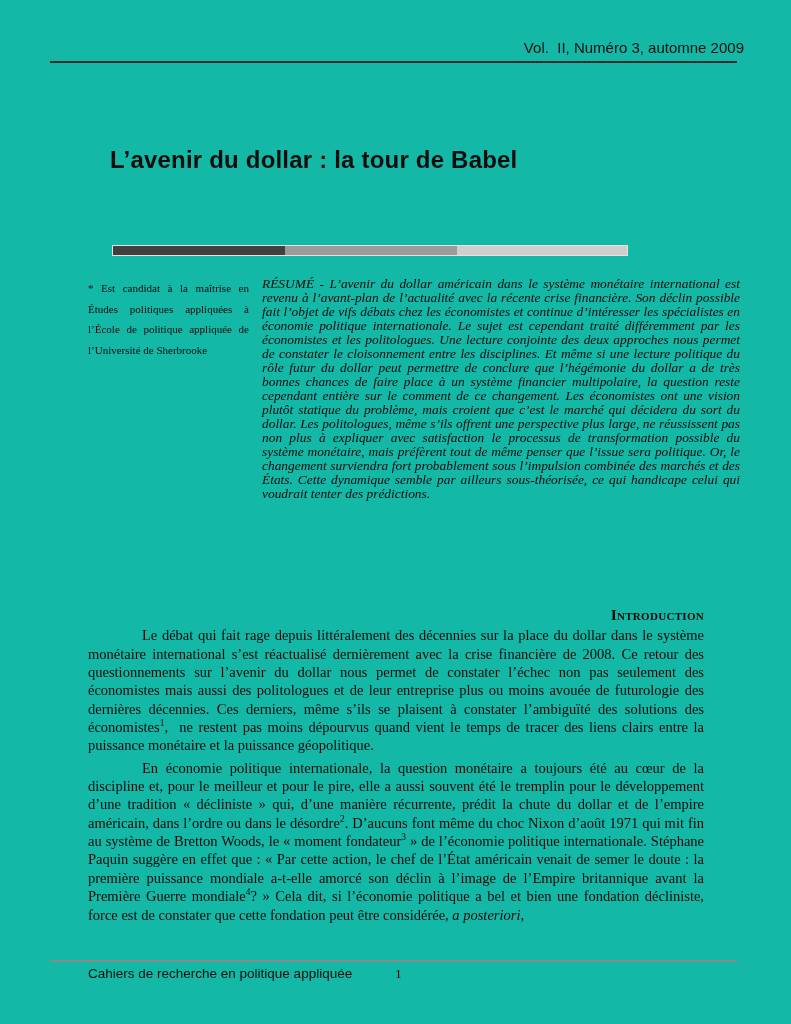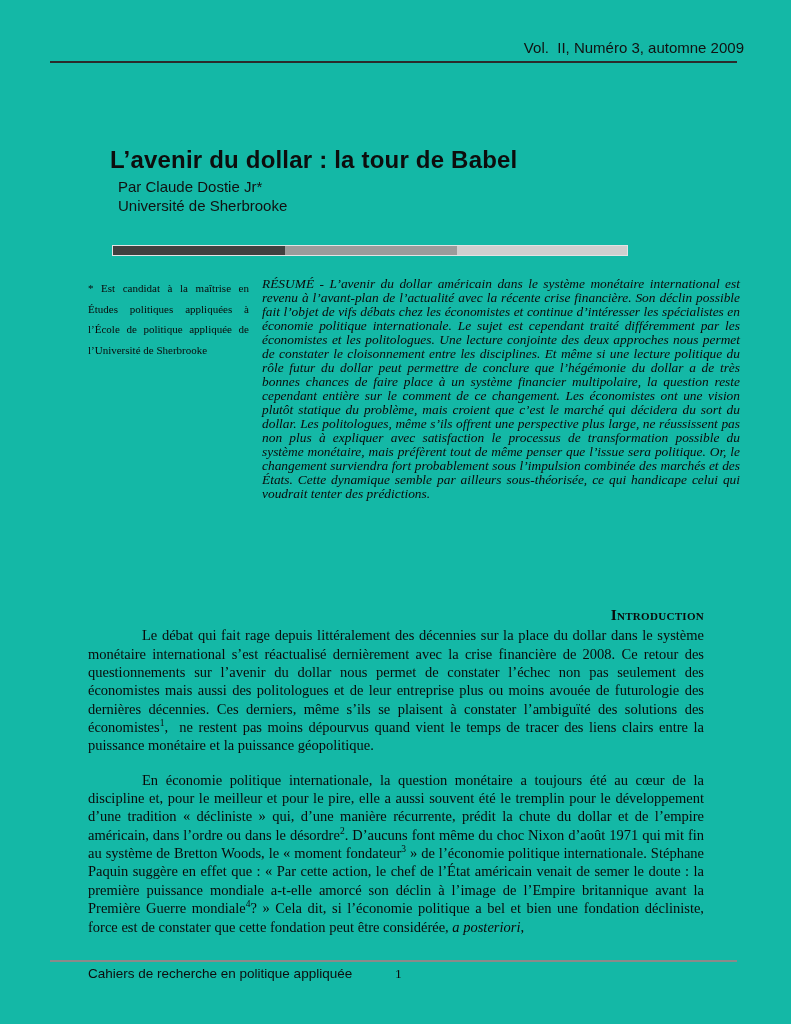--- a/index.html
+++ b/index.html
@@ -120,21 +120,21 @@
     font-weight: bold;
     font-size: 15.5px;
     margin: 0 0 2px 29px;
     letter-spacing: 0.3px;
     text-align: right;
   }
   .introduction p {
     margin: 0;
     text-indent: 54px;
   }
-  .introduction p + p { margin-top: 16px; }
+  .introduction p + p { margin-top: 4px; }
   sup.fn-ref {
     font-size: 9.5px;
     line-height: 0;
     vertical-align: super;
   }
   .latin { font-style: italic; }
 
   
   .footer-rule {
     position: absolute;
@@ -163,24 +163,20 @@
 </head>
 <body>
 
 <div class="page">
 
   <div class="header-issue">Vol. &nbsp;II, Numéro 3, automne 2009</div>
   <div class="header-rule"></div>
 
   <h1 class="article-title">L’avenir du dollar : la tour de Babel</h1>
 
-  <div class="author-block">
-    <div>Par Claude Dostie Jr*</div>
-    <div>Université de Sherbrooke</div>
-  </div>
 
   <div class="divider-bar">
     <div class="seg seg-dark" style="background: rgb(64, 64, 64);"></div>
     <div class="seg seg-medium" style="background: rgb(155, 155, 155);"></div>
     <div class="seg seg-light" style="background: rgb(207, 207, 207);"></div>
   </div>
 
   <div class="author-footnote">* Est candidat à la maîtrise en Études politiques appliquées à l’École de politique appliquée de l’Université de Sherbrooke</div>
 
   <div class="abstract-text">RÉSUMÉ - L’avenir du dollar américain dans le système monétaire international est revenu à l’avant-plan de l’actualité avec la récente crise financière. Son déclin possible fait l’objet de vifs débats chez les économistes et continue d’intéresser les spécialistes en économie politique internationale. Le sujet est cependant traité différemment par les économistes et les politologues. Une lecture conjointe des deux approches nous permet de constater le cloisonnement entre les disciplines. Et même si une lecture politique du rôle futur du dollar peut permettre de conclure que l’hégémonie du dollar a de très bonnes chances de faire place à un système financier multipolaire, la question reste cependant entière sur le comment de ce changement. Les économistes ont une vision plutôt statique du problème, mais croient que c’est le marché qui décidera du sort du dollar. Les politologues, même s’ils offrent une perspective plus large, ne réussissent pas non plus à expliquer avec satisfaction le processus de transformation possible du système monétaire, mais préfèrent tout de même penser que l’issue sera politique. Or, le changement surviendra fort probablement sous l’impulsion combinée des marchés et des États. Cette dynamique semble par ailleurs sous-théorisée, ce qui handicape celui qui voudrait tenter des prédictions.</div>

